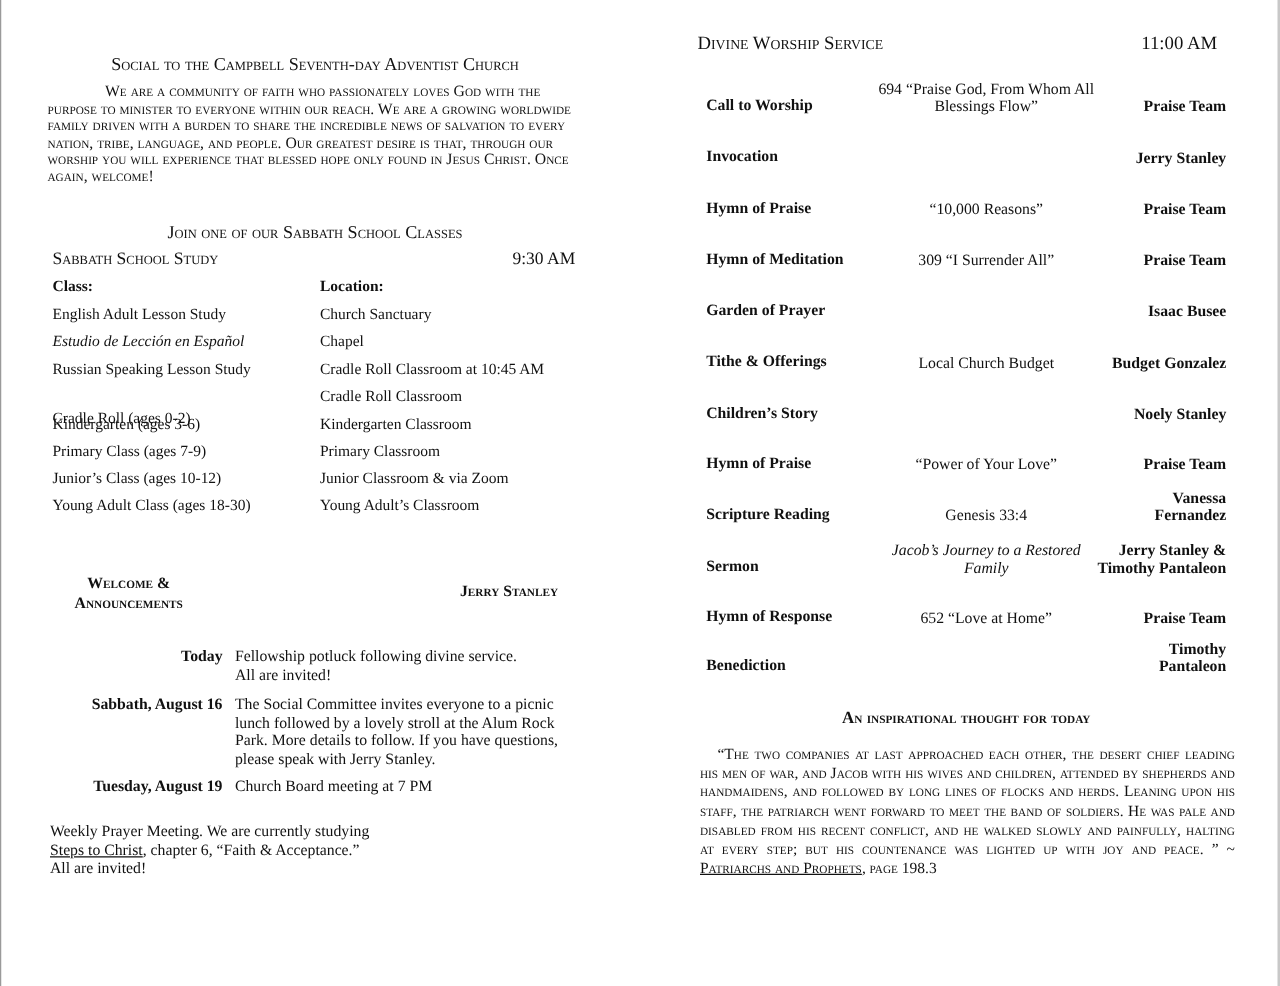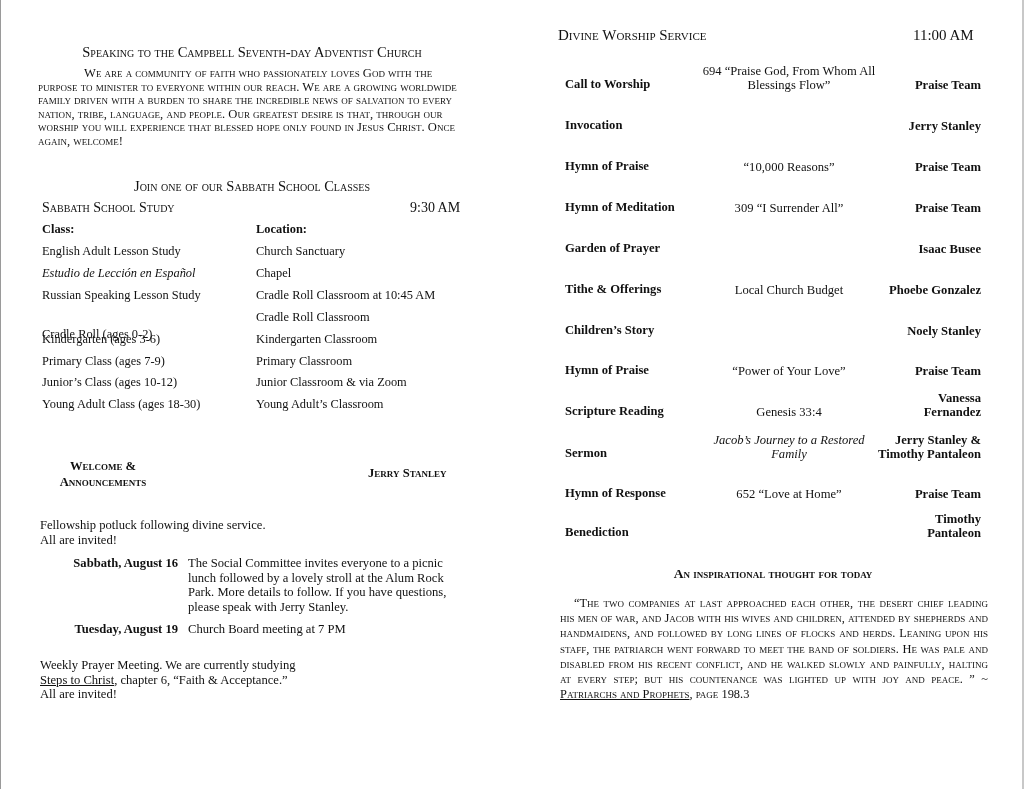--- a/index.html
+++ b/index.html
@@ -43,21 +43,21 @@
   .insp-title { left: 540px; width: 466px; top: 566px; text-align: center; font-size: 13.5px; font-weight: bold; font-variant: small-caps; }
   .insp-body { left: 560px; width: 428px; top: 596px; font-size: 12.4px; line-height: 15.2px; font-variant: small-caps; text-align: justify; text-indent: 14px; }
   .insp-body u { text-decoration: underline; }
 </style>
 </head>
 <body>
 
 <div class="edge-left"></div>
 <div class="edge-right"></div>
 
-<div class="abs welcome-title">Speaking to the Campbell Seventh-day Adventist Church</div>
+<div class="abs welcome-title">Social to the Campbell Seventh-day Adventist Church</div>
 <div class="abs welcome-body">We are a community of faith who passionately loves God with the purpose to minister to everyone within our reach. We are a growing worldwide family driven with a burden to share the incredible news of salvation to every nation, tribe, language, and people. Our greatest desire is that, through our worship you will experience that blessed hope only found in Jesus Christ. Once again, welcome!</div>
 
 <div class="abs ss-title">Join one of our Sabbath School Classes</div>
 <div class="abs ss-study">Sabbath School Study</div>
 <div class="abs ss-time">9:30 AM</div>
 <div class="abs ss-head col-class">Class:</div>
 <div class="abs ss-head col-loc">Location:</div>
 
 <div id="ss-rows">
     <div class="abs ss-row col-class" style="top: 244px;">English Adult Lesson Study</div>
@@ -78,20 +78,21 @@
     <div class="abs ss-row col-loc" style="top: 397.3px;">Young Adult’s Classroom</div>
   </div>
 
 <div class="abs wa-label">
   <div>Welcome &amp;</div>
   <div>Announcements</div>
 </div>
 <div class="abs wa-person">Jerry Stanley</div>
 
 <div class="abs ann" style="top:518px;">
+  <div class="ann-when">Today</div>
   <div class="ann-what">
     <div>Fellowship potluck following divine service.</div>
     <div>All are invited!</div>
   </div>
 </div>
 <div class="abs ann" style="top:556px;">
   <div class="ann-when">Sabbath, August 16</div>
   <div class="ann-what">The Social Committee invites everyone to a picnic lunch followed by a lovely stroll at the Alum Rock Park. More details to follow. If you have questions, please speak with Jerry Stanley.</div>
 </div>
 <div class="abs ann" style="top:622px;">
@@ -131,21 +132,21 @@
       <div class="o-person">Praise Team</div>
     </div>
     <div class="abs order" style="top: 226px; height: 30px;">
       <div class="o-item">Garden of Prayer</div>
       <div class="o-detail"></div>
       <div class="o-person">Isaac Busee</div>
     </div>
     <div class="abs order" style="top: 267px; height: 30px;">
       <div class="o-item">Tithe &amp; Offerings</div>
       <div class="o-detail">Local Church Budget</div>
-      <div class="o-person">Phoebe Gonzalez</div>
+      <div class="o-person">Budget Gonzalez</div>
     </div>
     <div class="abs order" style="top: 308px; height: 30px;">
       <div class="o-item">Children’s Story</div>
       <div class="o-detail"></div>
       <div class="o-person">Noely Stanley</div>
     </div>
     <div class="abs order" style="top: 348px; height: 30px;">
       <div class="o-item">Hymn of Praise</div>
       <div class="o-detail">“Power of Your Love”</div>
       <div class="o-person">Praise Team</div>

